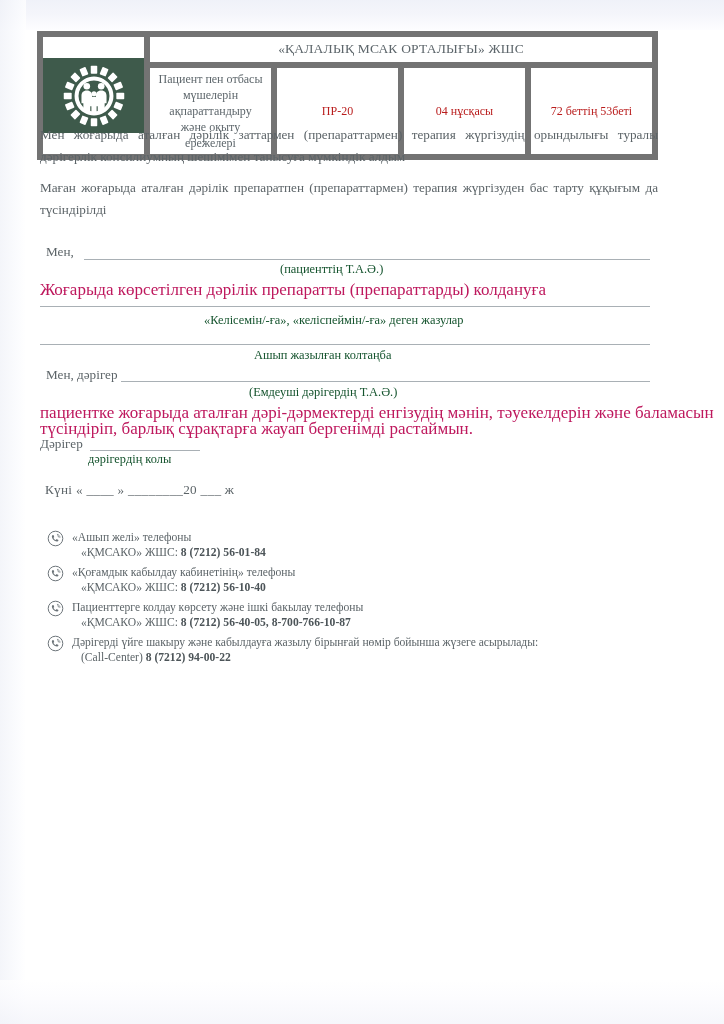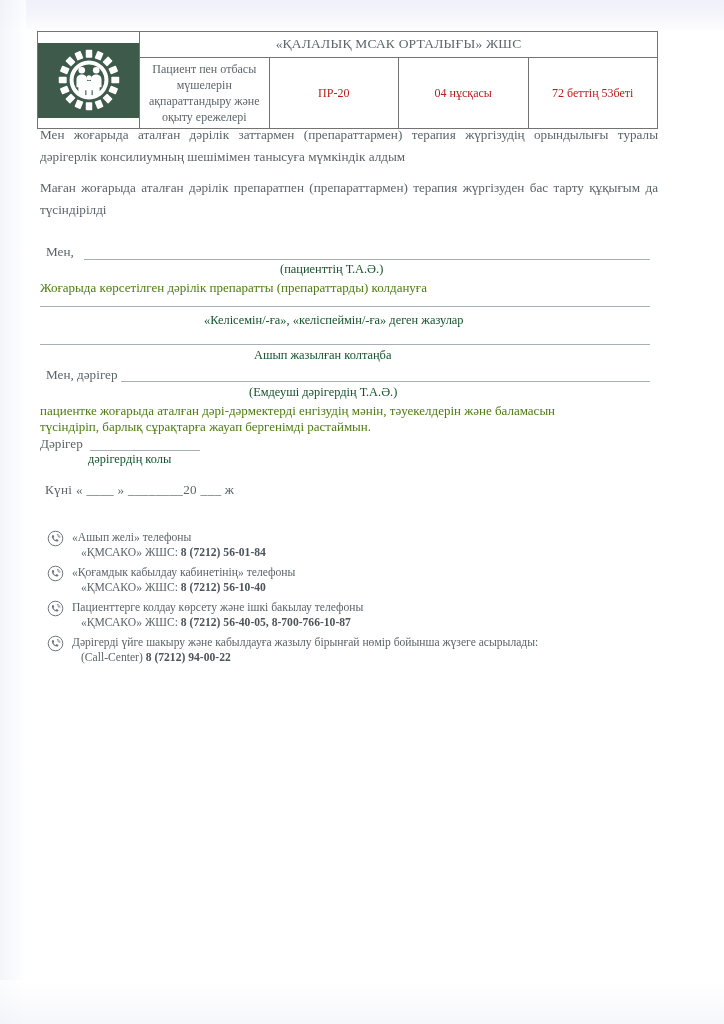--- a/index.html
+++ b/index.html
@@ -53,21 +53,21 @@
   
   .header-table {
     position: absolute;
     left: 37px;
     top: 31px;
     width: 621px;
     border-collapse: collapse;
     table-layout: fixed;
   }
   .header-table td {
-    border: 1px solid #737373;
+    border: 6px solid #737373;
     padding: 0;
     vertical-align: middle;
   }
   .logo-cell {
     width: 101px;
     height: 75px;
     padding: 0 !important;
     border: 1px solid #8b949a;
   }
   .logo-box {
@@ -129,22 +129,22 @@
     border-top: 1px solid #a9b0b5;
   }
   .caption {
     position: absolute;
     font-size: 12.4px;
     color: #14532d;
     white-space: nowrap;
   }
   .blockline {
     position: absolute;
-    font-size: 13px;
-    color: #4d7c0f;
+    font-size: 17px;
+    color: #be185d;
   }
 
   
   .contacts {
     position: absolute;
     left: 47px;
     top: 530px;
     width: 560px;
   }
   .contact-item {

